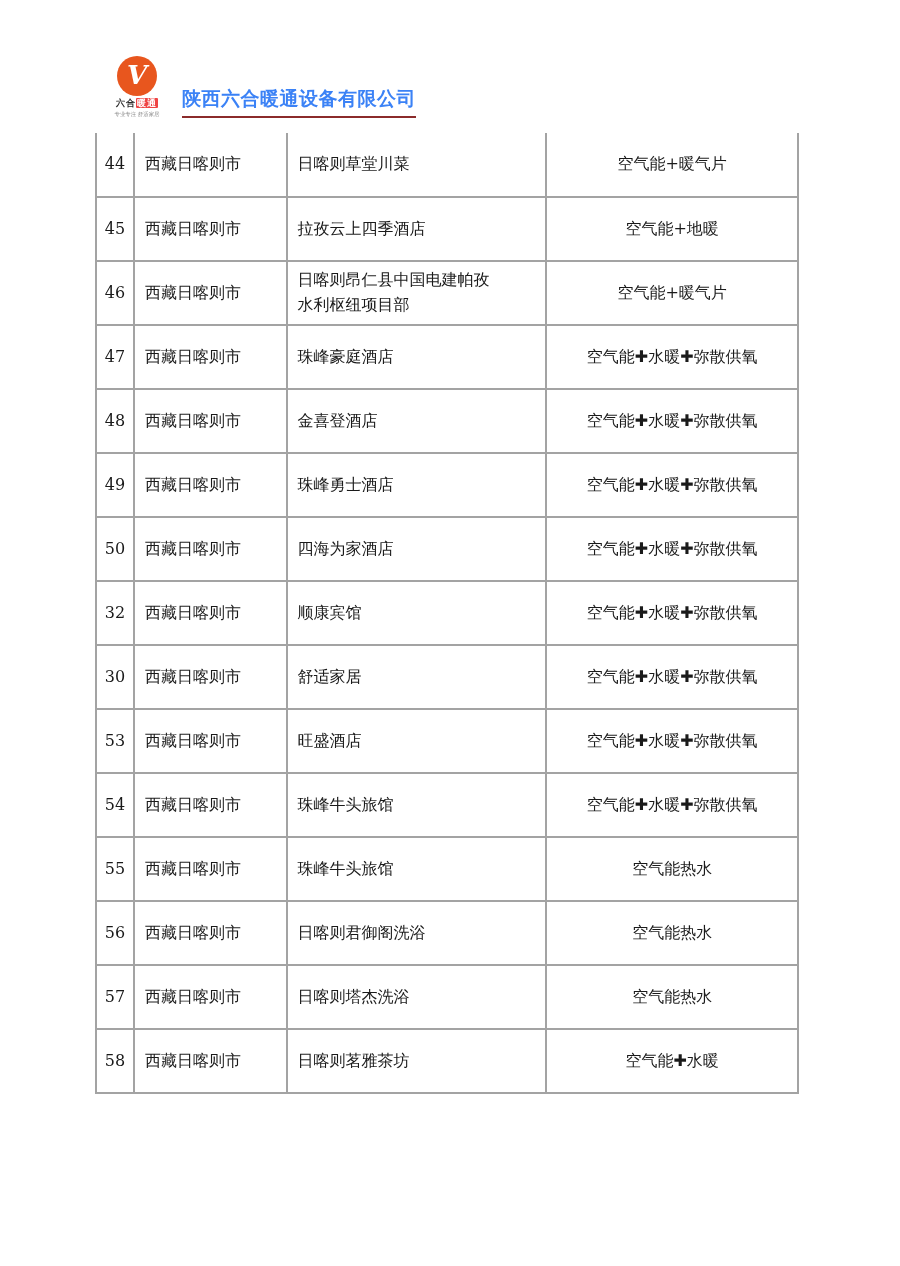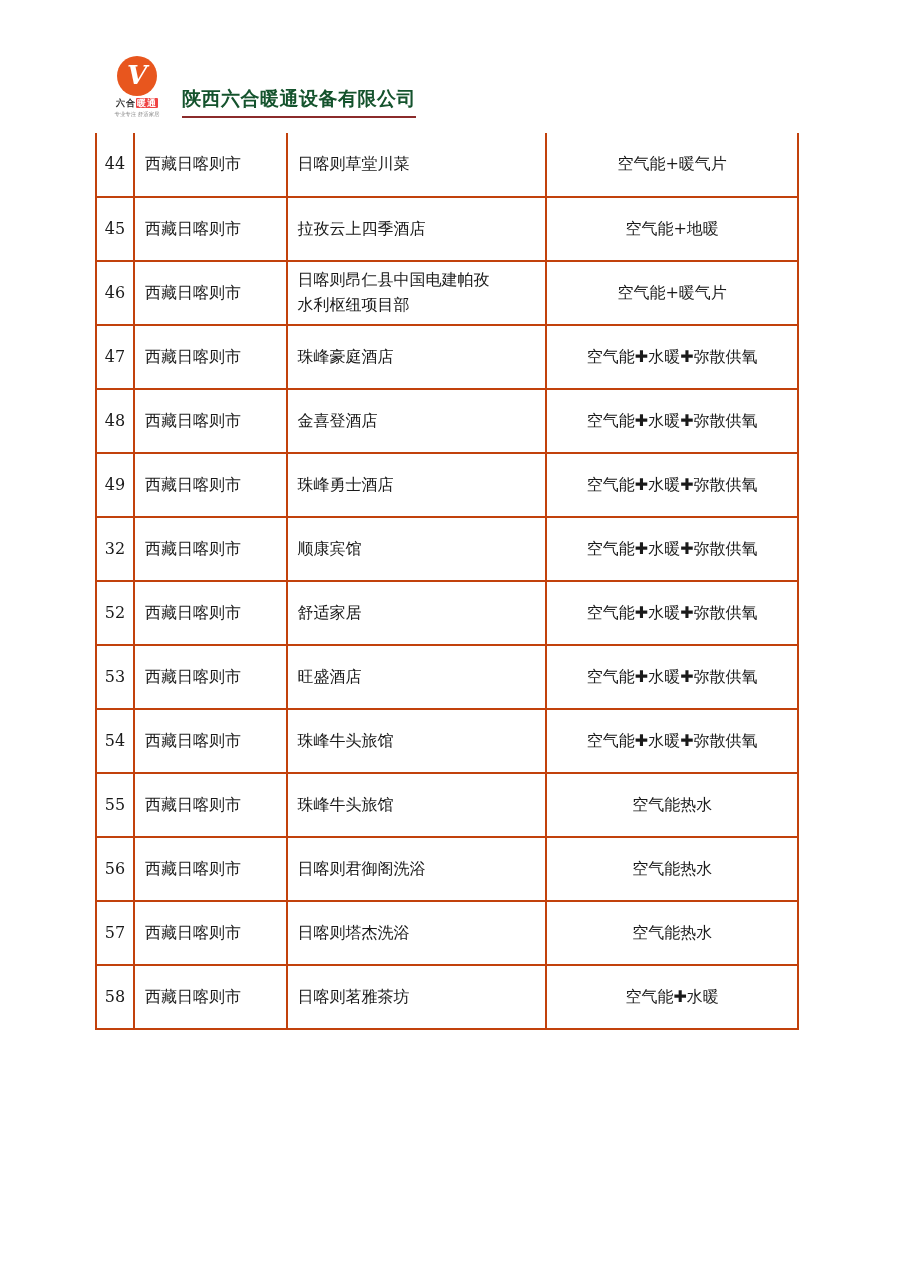--- a/index.html
+++ b/index.html
@@ -37,37 +37,37 @@
   .logo-word-secondary { color:#ffffff; background:#ef4444; padding:0 1px; border-radius:1px; }
   .logo-tagline {
     margin-top:2px; font-size:6px; color:#8a8a8a; white-space:nowrap;
     font-family:"DejaVu Sans","Liberation Sans",sans-serif;
     transform:scale(0.9); transform-origin:center top;
   }
 
   .company-title {
     position:absolute; left:182px; top:86px;
     font-family:"DejaVu Sans","Liberation Sans",sans-serif;
-    font-weight:bold; font-size:19px; color:#14532d;
+    font-weight:bold; font-size:19px; color:#3b82f6;
     letter-spacing:0.5px;
     border-bottom:2px solid #8b2b2b;
     padding-bottom:4px;
     display:inline-block;
   }
 
   
   .partner-table {
     position:absolute; left:95px; top:133px;
     width:704px;
     border-collapse:collapse;
     table-layout:fixed;
     font-size:16px;
   }
   .partner-table td {
-    border:2px solid #c2410c;
+    border:2px solid #a3a3a3;
     height:64px;
     vertical-align:middle;
     line-height:1.55;
   }
   
   .partner-table tr:first-child td { border-top:none; }
 
   .col-num  { width:38px;  text-align:center; font-family:"DejaVu Serif","Liberation Serif",serif; }
   .col-city { width:152px; text-align:left; padding-left:10px; }
   .col-name { width:259px; text-align:left; padding-left:10px; padding-right:40px; word-break:break-all; }
@@ -126,27 +126,33 @@
       <td class="col-name">金喜登酒店</td>
       <td class="col-type">空气能✚水暖✚弥散供氧</td>
     </tr>
         <tr>
       <td class="col-num">49</td>
       <td class="col-city">西藏日喀则市</td>
       <td class="col-name">珠峰勇士酒店</td>
       <td class="col-type">空气能✚水暖✚弥散供氧</td>
     </tr>
         <tr>
+      <td class="col-num">50</td>
+      <td class="col-city">西藏日喀则市</td>
+      <td class="col-name">四海为家酒店</td>
+      <td class="col-type">空气能✚水暖✚弥散供氧</td>
+    </tr>
+        <tr>
       <td class="col-num">32</td>
       <td class="col-city">西藏日喀则市</td>
       <td class="col-name">顺康宾馆</td>
       <td class="col-type">空气能✚水暖✚弥散供氧</td>
     </tr>
         <tr>
-      <td class="col-num">52</td>
+      <td class="col-num">30</td>
       <td class="col-city">西藏日喀则市</td>
       <td class="col-name">舒适家居</td>
       <td class="col-type">空气能✚水暖✚弥散供氧</td>
     </tr>
         <tr>
       <td class="col-num">53</td>
       <td class="col-city">西藏日喀则市</td>
       <td class="col-name">旺盛酒店</td>
       <td class="col-type">空气能✚水暖✚弥散供氧</td>
     </tr>

